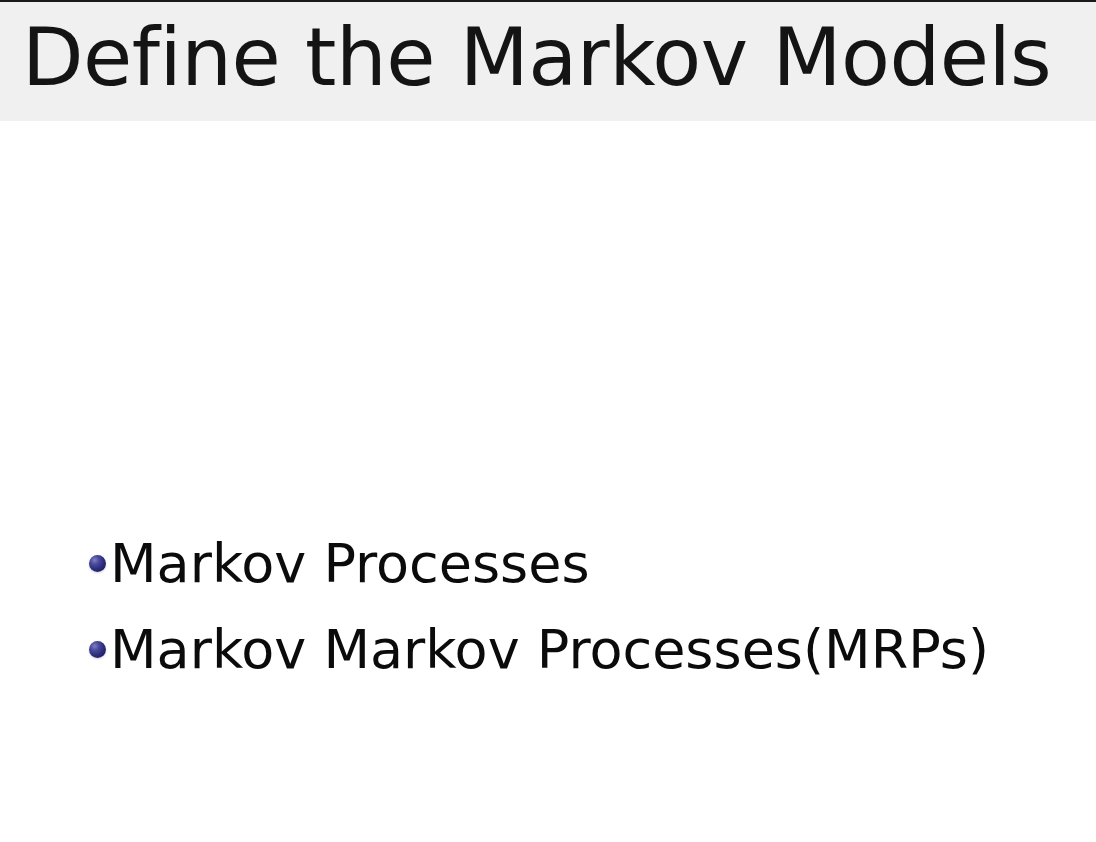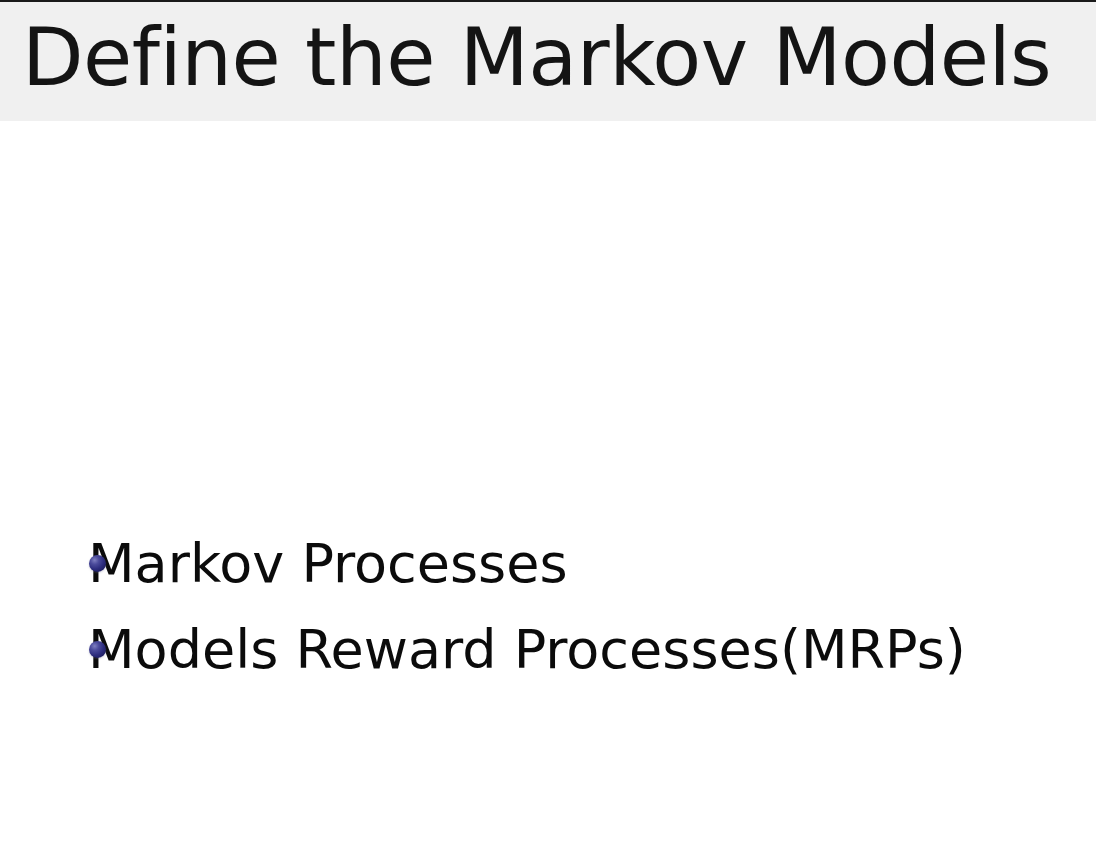--- a/index.html
+++ b/index.html
@@ -64,21 +64,21 @@
     left: 0;
     top: 400px;
     width: 1096px;
     list-style: none;
     margin: 0;
     padding: 0;
   }
   .item {
     position: relative;
     height: 86px;
-    padding-left: 88px;
+    padding-left: 110px;
     box-sizing: border-box;
     display: flex;
     align-items: center;
   }
   
   .bullet {
     position: absolute;
     left: 89px;
     top: 50%;
     width: 17px;
@@ -117,20 +117,20 @@
   <div class="body-area">
     <ul class="itemize">
 
       <li class="item">
         <span class="bullet"></span>
         <span class="item-label">Markov Processes</span>
       </li>
 
       <li class="item">
         <span class="bullet"></span>
-        <span class="item-label">Models Reward Processes(MRPs)</span>
+        <span class="item-label">Markov Markov Processes(MRPs)</span>
       </li>
 
 
     </ul>
   </div>
 
 </div>
 
 </body></html>

